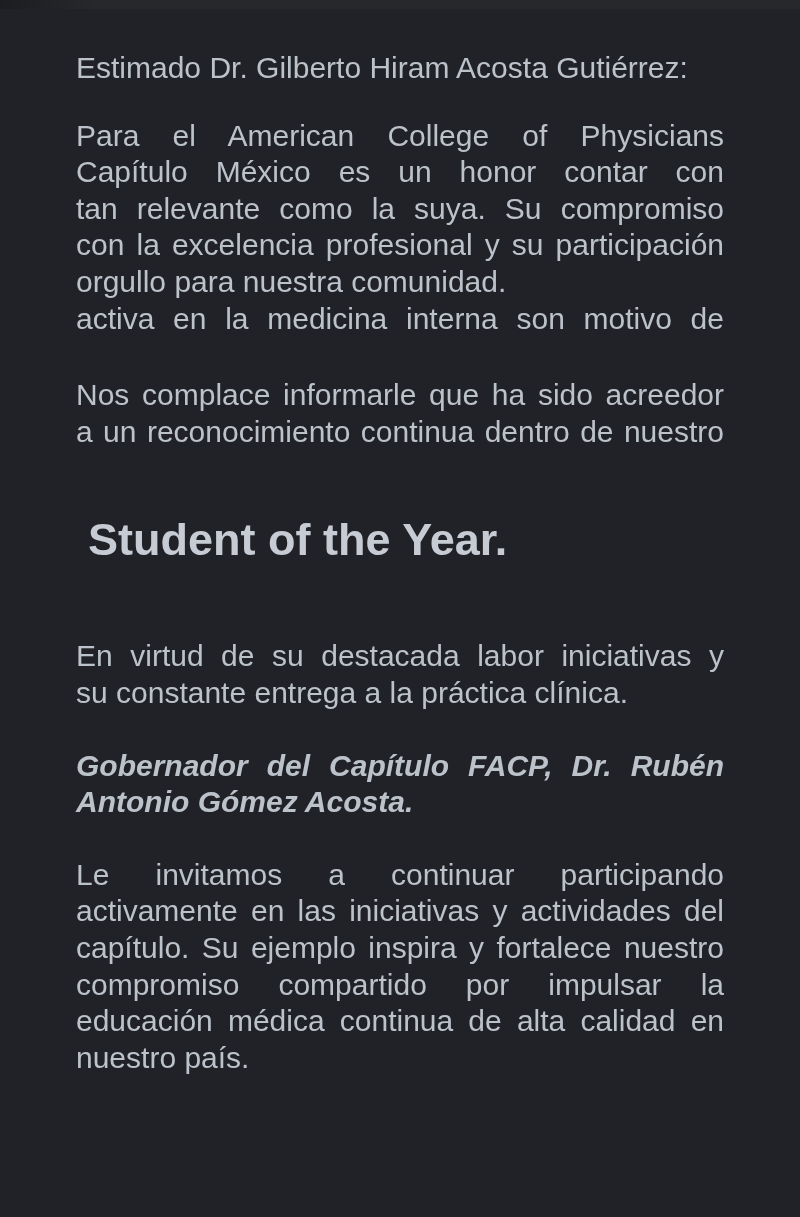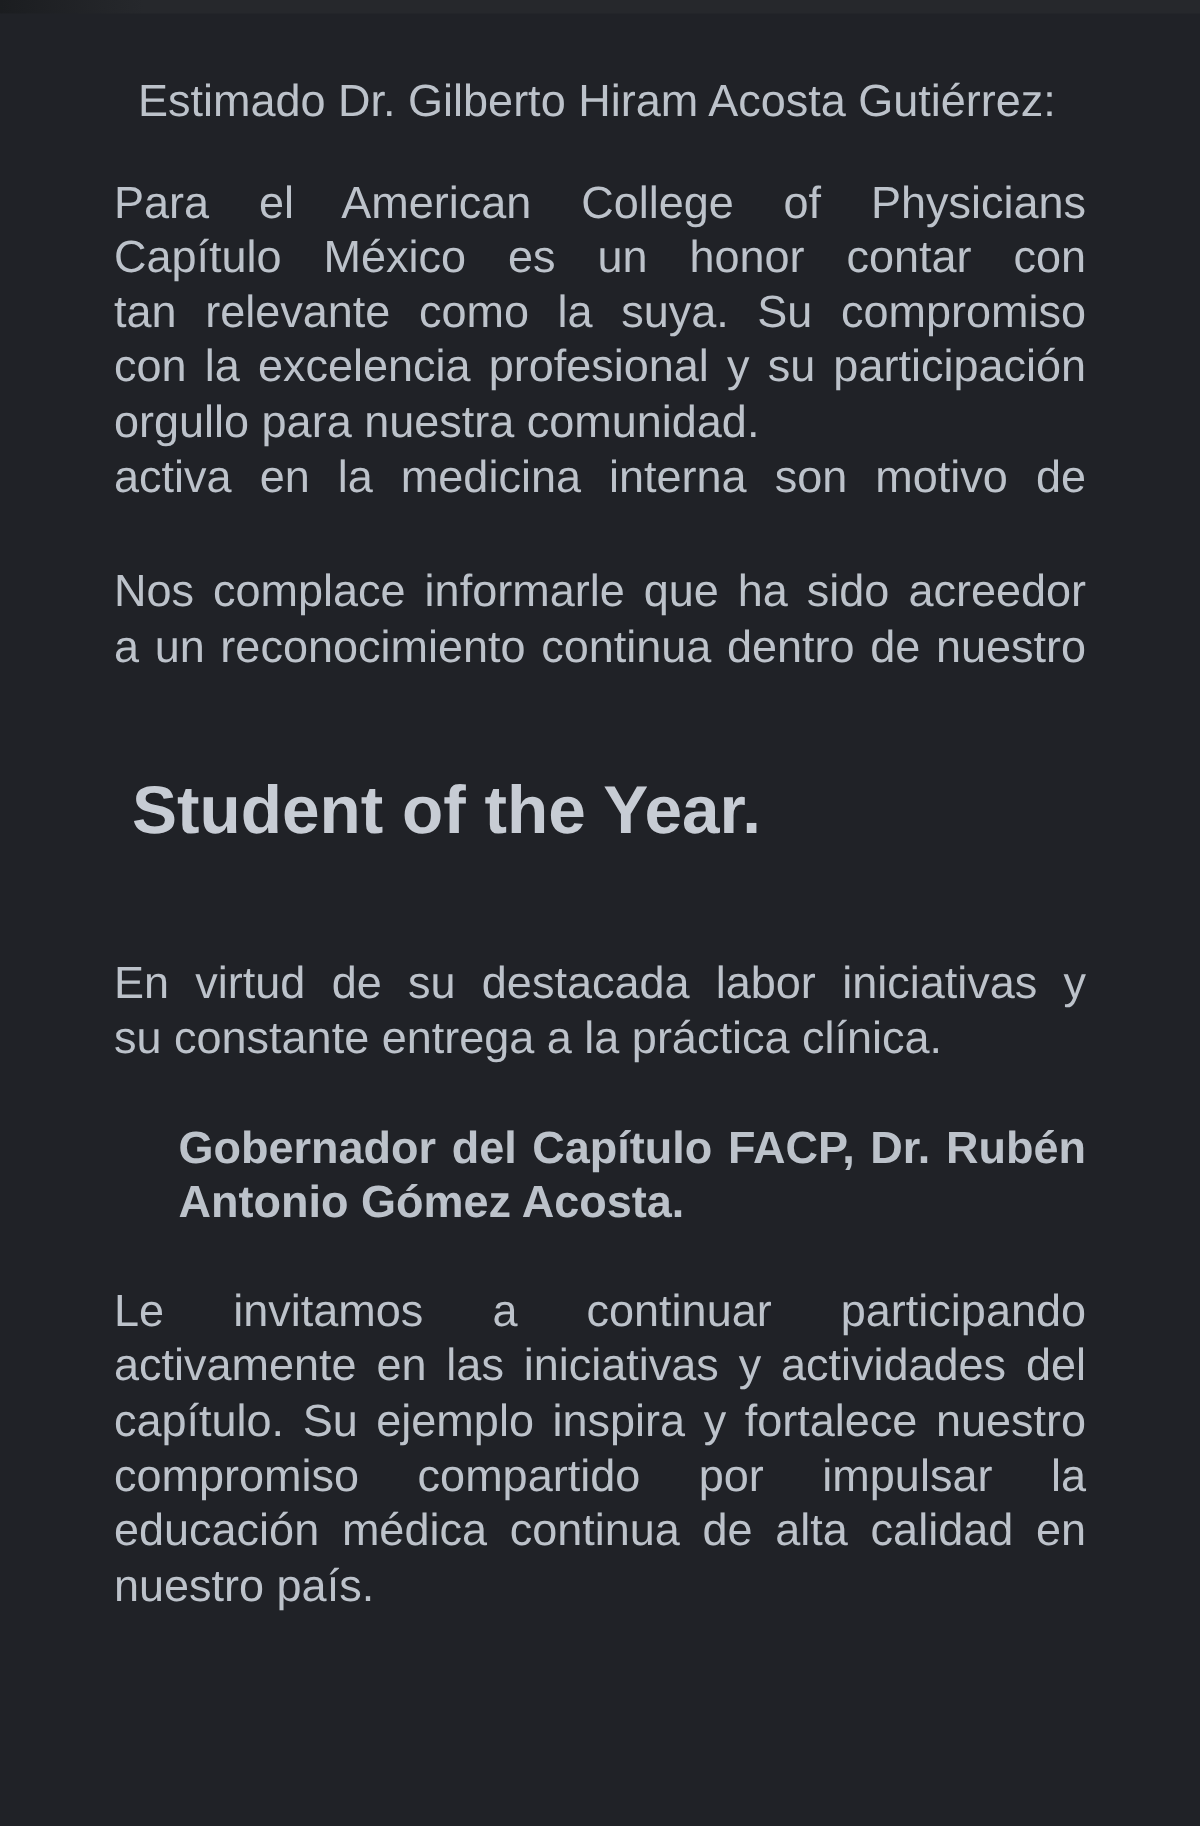--- a/index.html
+++ b/index.html
@@ -30,37 +30,37 @@
     font-size:30px;
     line-height:36.6px;
     text-align:justify;
     text-align-last:justify;
     text-justify:inter-word;
   }
   .line.last{
     text-align-last:left;
   }
   .greeting{
-    margin:0 0 31px 16px;
+    margin:0 0 31px 0;
     text-align-last:left;
   }
   .paragraph{margin:0 0 36px 0;}
   .paragraph.intro{margin-bottom:40px;}
   .paragraph.announcement{margin-bottom:11px;}
   .award{
     font-size:45px;
     line-height:52px;
     font-weight:bold;
     color:var(--heading-text);
     margin:64px 0 72px 12px;
     text-align:left;
   }
   .em-line{
     font-weight:bold;
-    margin-left:43px;
+    font-style:italic;
   }
 </style>
 </head>
 <body>
 
 <div class="top-strip"></div>
 
 <main class="letter">
 
   <p class="line greeting">Estimado Dr. Gilberto Hiram Acosta Gutiérrez:</p>

